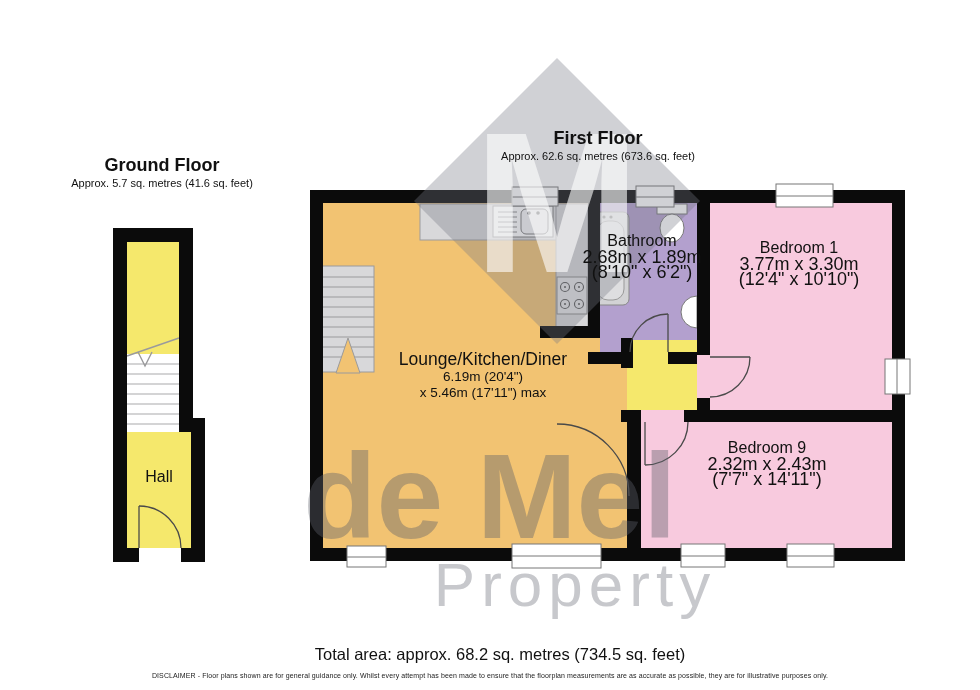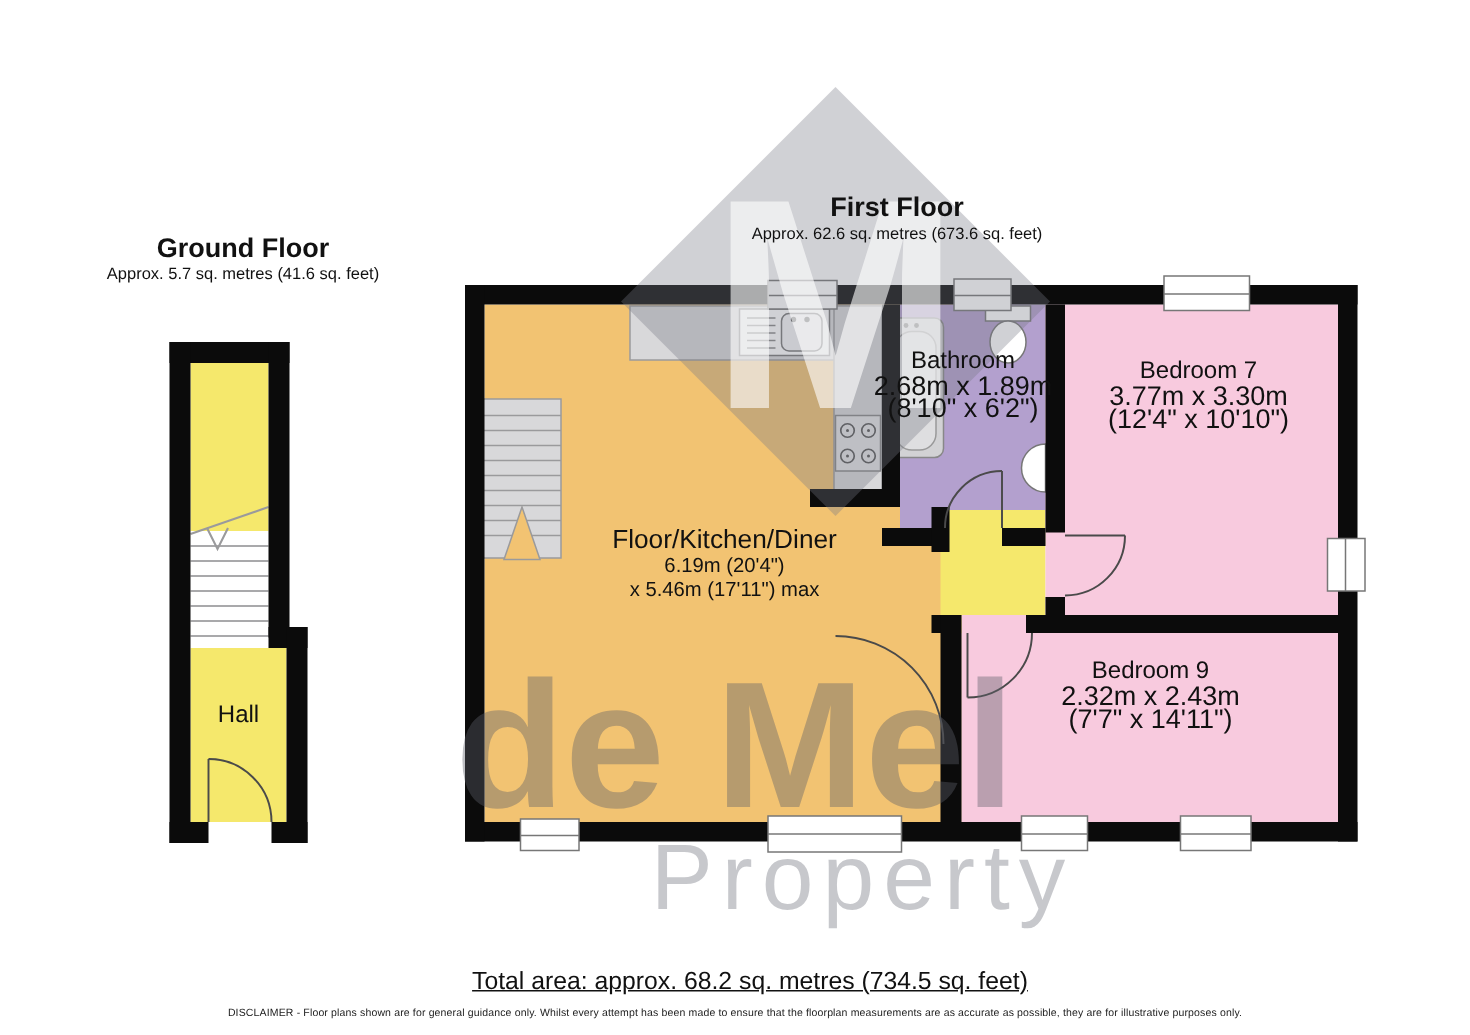--- a/index.html
+++ b/index.html
@@ -6,21 +6,21 @@
   body{width:980px;height:690px;position:relative;overflow:hidden;
        font-family:"Liberation Sans", sans-serif;color:#111;}
   .layer{position:absolute;left:0;top:0;width:980px;height:690px;}
   .label{position:absolute;transform:translateX(-50%);text-align:center;white-space:nowrap;}
   .room-title{font-weight:normal;font-size:16px;line-height:19px;display:block;}
   .room-title.big{font-size:17.5px;line-height:20px;}
   .room-dim{font-size:18px;line-height:15px;display:block;}
   .room-dim.big{font-size:13.5px;line-height:16px;}
   .floor-title{font-weight:bold;font-size:18px;line-height:21px;display:block;}
   .floor-sub{font-size:11px;line-height:14px;display:block;}
-  .total{font-size:16.5px;text-decoration:underline;}
+  .total{font-size:16.5px;}
   .disclaimer{font-size:7px;color:#222;letter-spacing:0.1px;}
   svg text.wm-mono{font-family:"Liberation Sans",sans-serif;font-weight:bold;}
   svg text.wm-brand{font-family:"Liberation Sans",sans-serif;font-weight:bold;}
   svg text.wm-prop{font-family:"Liberation Sans",sans-serif;font-weight:normal;letter-spacing:6px;}
 </style>
 </head>
 <body>
 
 <svg class="layer" viewBox="0 0 980 690">
 
@@ -213,33 +213,33 @@
     <span class="floor-title">Ground Floor</span>
     <span class="floor-sub">Approx. 5.7 sq. metres (41.6 sq. feet)</span>
   </div>
 
   <div class="label" style="left:598px;top:128px;">
     <span class="floor-title">First Floor</span>
     <span class="floor-sub">Approx. 62.6 sq. metres (673.6 sq. feet)</span>
   </div>
 
   <div class="label" style="left:483px;top:349px;">
-    <span class="room-title big">Floor/Kitchen/Diner</span>
+    <span class="room-title big">Lounge/Kitchen/Diner</span>
     <span class="room-dim big">6.19m (20'4")</span>
     <span class="room-dim big">x 5.46m (17'11") max</span>
   </div>
 
   <div class="label" style="left:642px;top:231px;">
     <span class="room-title">Bathroom</span>
     <span class="room-dim">2.68m x 1.89m</span>
     <span class="room-dim">(8'10" x 6'2")</span>
   </div>
 
   <div class="label" style="left:799px;top:238px;">
-    <span class="room-title">Bedroom 7</span>
+    <span class="room-title">Bedroom 1</span>
     <span class="room-dim">3.77m x 3.30m</span>
     <span class="room-dim">(12'4" x 10'10")</span>
   </div>
 
   <div class="label" style="left:767px;top:438px;">
     <span class="room-title">Bedroom 9</span>
     <span class="room-dim">2.32m x 2.43m</span>
     <span class="room-dim">(7'7" x 14'11")</span>
   </div>
 

